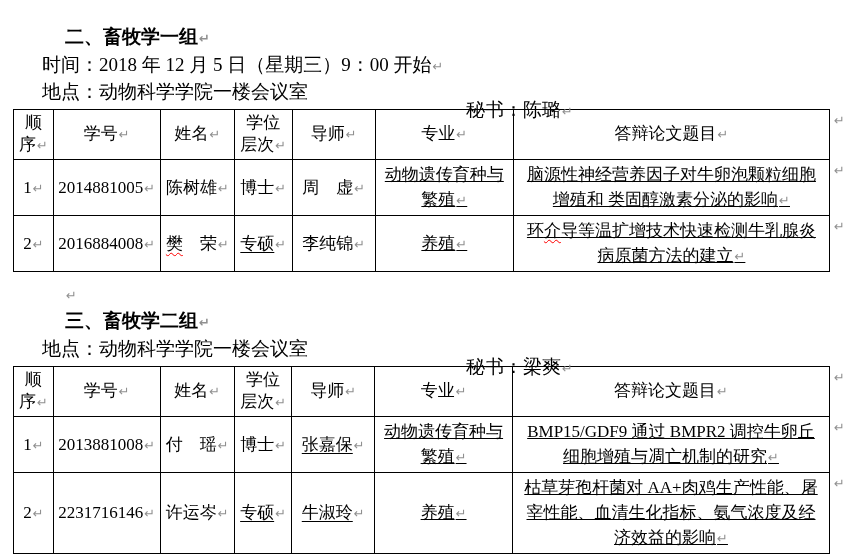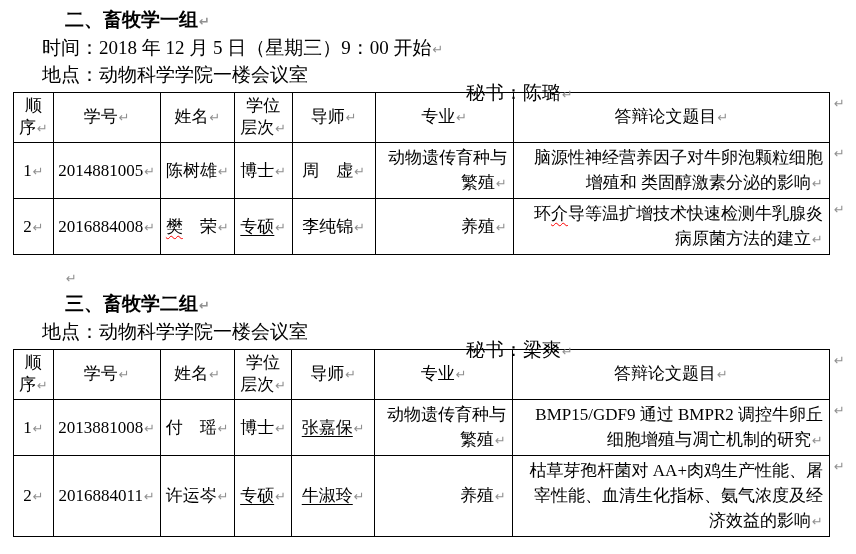--- a/index.html
+++ b/index.html
@@ -1,21 +1,21 @@
 <!DOCTYPE html>
 <html><head>
 <meta charset="utf-8">
 <style>
   html,body{margin:0;padding:0;}
   body{
     width:856px;height:554px;background:#ffffff;color:#000;
     font-family:"Liberation Serif","DejaVu Serif",serif;
     overflow:hidden;
   }
-  .doc{width:848px;height:554px;padding-top:6px;box-sizing:border-box;}
+  .doc{width:848px;height:554px;padding-top:23px;box-sizing:border-box;}
 
   .sec-title{
     font-size:19px;font-weight:bold;line-height:27px;
     margin:0 0 0 65px;white-space:nowrap;
   }
   .meta-line{
     font-size:19px;line-height:25px;margin:0 0 0 42px;
     white-space:nowrap;position:relative;
   }
   .secretary{position:absolute;left:424px;top:18px;}
@@ -34,21 +34,21 @@
   }
   .def-table th,.def-table td{
     border:1px solid #000;font-weight:normal;
     line-height:25px;overflow:hidden;
   }
   .def-table th{text-align:center;line-height:22px;padding:2px 4px;}
   .col-w-order{width:40px}.col-w-id{width:107px}.col-w-name{width:75px}
   .col-w-degree{width:58px}.col-w-advisor{width:84px}
   .col-w-major{width:140px}.col-w-title{width:321px}.col-w-end{width:18px}
   td.col-order,td.col-id,td.col-name,td.col-degree,td.col-advisor{text-align:center;padding:2px 2px;}
-  td.col-major,td.col-title{text-align:right;padding:2px 6px;}
+  td.col-major,td.col-title{text-align:center;padding:2px 6px;text-decoration:underline;}
   td.end-cell,th.end-cell{border:none;vertical-align:top;text-align:left;padding:2px 0 0 3px;line-height:16px;}
 
   .table-1 thead tr{height:50px}
   .table-1 tbody tr:nth-child(1){height:52px}
   .table-1 tbody tr:nth-child(2){height:52px}
   .table-2 thead tr{height:50px}
   .table-2 tbody tr:nth-child(1){height:55px}
   .table-2 tbody tr:nth-child(2){height:80px}
 
   .u-red{text-decoration-line:underline;text-decoration-style:wavy;text-decoration-color:#ff0000;text-decoration-thickness:1px;text-underline-offset:3px;}
@@ -146,21 +146,21 @@
             <td class="col-id"><span>2013881008</span><span class="mark">↵</span></td>
             <td class="col-name"><span>付　瑶</span><span class="mark">↵</span></td>
             <td class="col-degree"><span>博士</span><span class="mark">↵</span></td>
             <td class="col-advisor"><span class="u-blue">张嘉保</span><span class="mark">↵</span></td>
             <td class="col-major"><span>动物遗传育种与繁殖</span><span class="mark">↵</span></td>
             <td class="col-title"><span>BMP15/GDF9 通过 BMPR2 调控牛卵丘细胞增殖与凋亡机制的研究</span><span class="mark">↵</span></td>
             <td class="end-cell"><span class="mark">↵</span></td>
           </tr>
           <tr>
             <td class="col-order"><span>2</span><span class="mark">↵</span></td>
-            <td class="col-id"><span>2016884011</span><span class="mark">↵</span></td>
+            <td class="col-id"><span>2231716146</span><span class="mark">↵</span></td>
             <td class="col-name"><span>许运岑</span><span class="mark">↵</span></td>
             <td class="col-degree"><span class="u-blue">专硕</span><span class="mark">↵</span></td>
             <td class="col-advisor"><span class="u-blue">牛淑玲</span><span class="mark">↵</span></td>
             <td class="col-major"><span>养殖</span><span class="mark">↵</span></td>
             <td class="col-title"><span>枯草芽孢杆菌对 AA+肉鸡生产性能、屠宰性能、血清生化指标、氨气浓度及经济效益的影响</span><span class="mark">↵</span></td>
             <td class="end-cell"><span class="mark">↵</span></td>
           </tr>
         </tbody>
       </table>
   </div>

